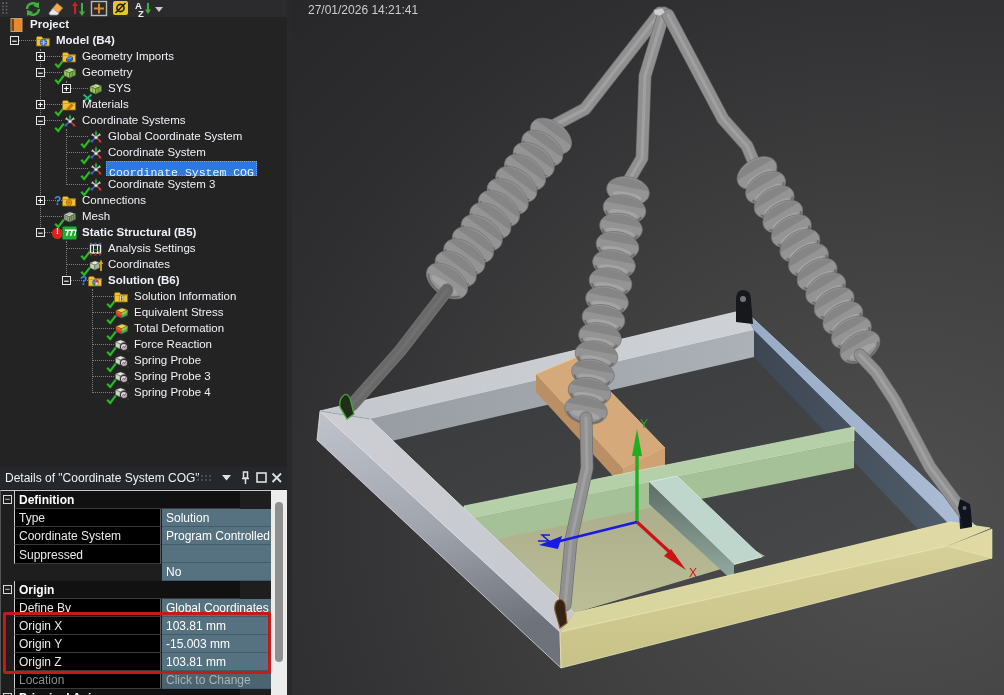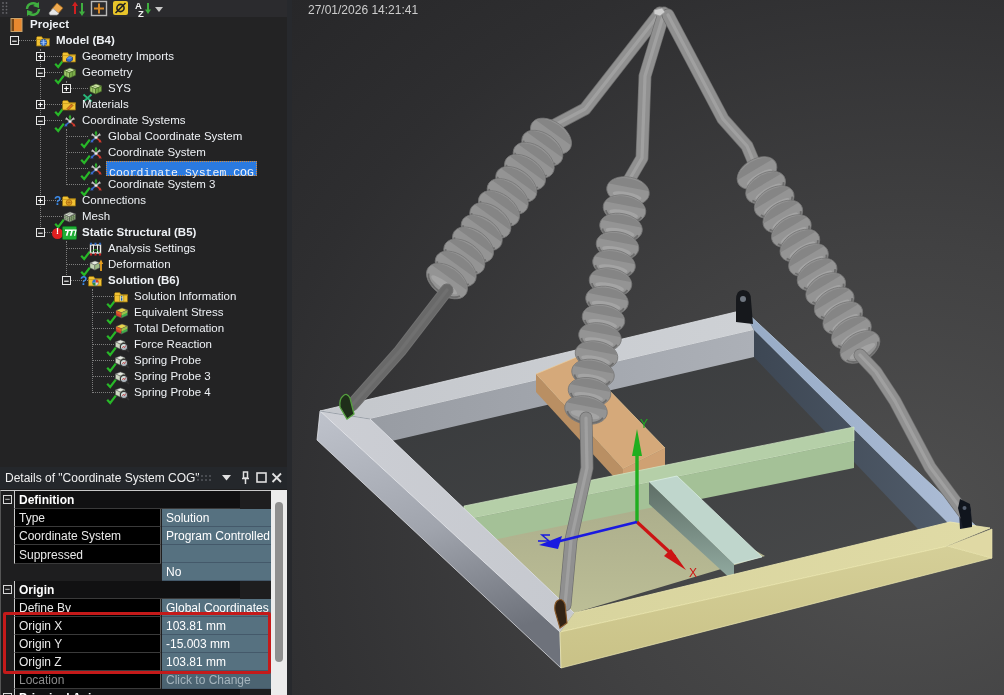--- a/index.html
+++ b/index.html
@@ -331,21 +331,21 @@
 <div class="badge" style="left:80px;top:263px"><svg width="11" height="11" viewBox="0 0 11 11">
           <path d="M1.2 5.8 L4.2 9 L9.8 1.6" stroke="#28b828" stroke-width="2.2" fill="none"></path>
         </svg></div>
 <div class="ticon" style="left:88px;top:258px"><svg width="16" height="15" viewBox="0 0 16 15">
           <path d="M2 5 L7 3 L11.5 4.7 L6.8 7 Z" fill="#e4e9e0" stroke="#666" stroke-width="0.5"></path>
           <path d="M2 5 L6.8 7 L6.8 12 L2 9.8 Z" fill="#c2d4b4" stroke="#666" stroke-width="0.5"></path>
           <path d="M6.8 7 L11.5 4.7 L11.5 9.7 L6.8 12 Z" fill="#9dbd86" stroke="#666" stroke-width="0.5"></path>
           <path d="M13 13 V5.5" stroke="#e8a020" stroke-width="1.8"></path>
           <path d="M13 1.5 L10.8 6 L15.2 6 Z" fill="#e8a020"></path>
         </svg></div>
-<div class="tlabel" style="left:108px;top:258px">Deformation</div>
+<div class="tlabel" style="left:108px;top:258px">Coordinates</div>
 <div class="doth" style="left:70.5px;top:280px;width:17px"></div>
 <div class="ebox" style="left:62px;top:276px">
         <span>−</span>
       </div>
 <div class="qmark" style="left:80px;top:274px">?</div>
 <div class="ticon" style="left:88px;top:274px"><svg width="15" height="14" viewBox="0 0 15 14">
           <path d="M0.5 3.5 L0.5 12 L13.5 12 L13.5 4.5 L7 4.5 L5.5 2.5 L1.5 2.5 Z" fill="#f2c233" stroke="#8a6a10" stroke-width="0.8"></path>
           <path d="M0.5 5.5 L13.5 5.5" stroke="#c79b1f" stroke-width="0.8"></path>
           <circle cx="7.5" cy="8.6" r="3.1" fill="#d8dfe8" stroke="#555" stroke-width="0.5"></circle>
           <path d="M7.5 5.5 A3.1 3.1 0 0 1 10.6 8.6 L7.5 8.6 Z" fill="#e03a1a"></path>

